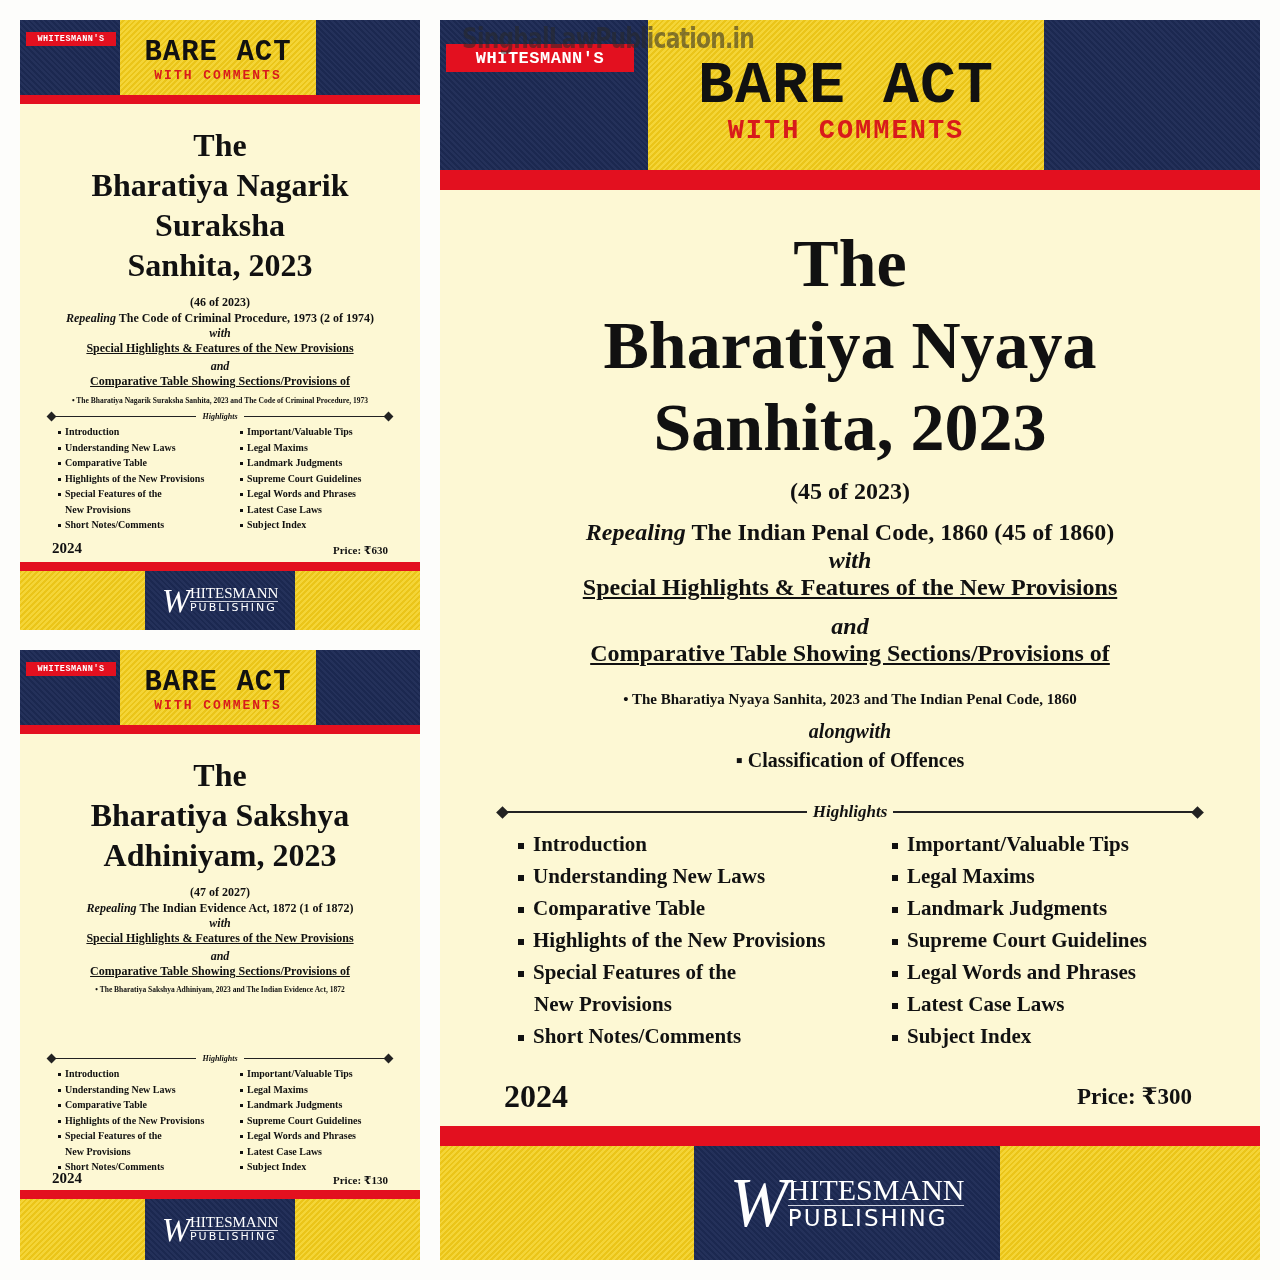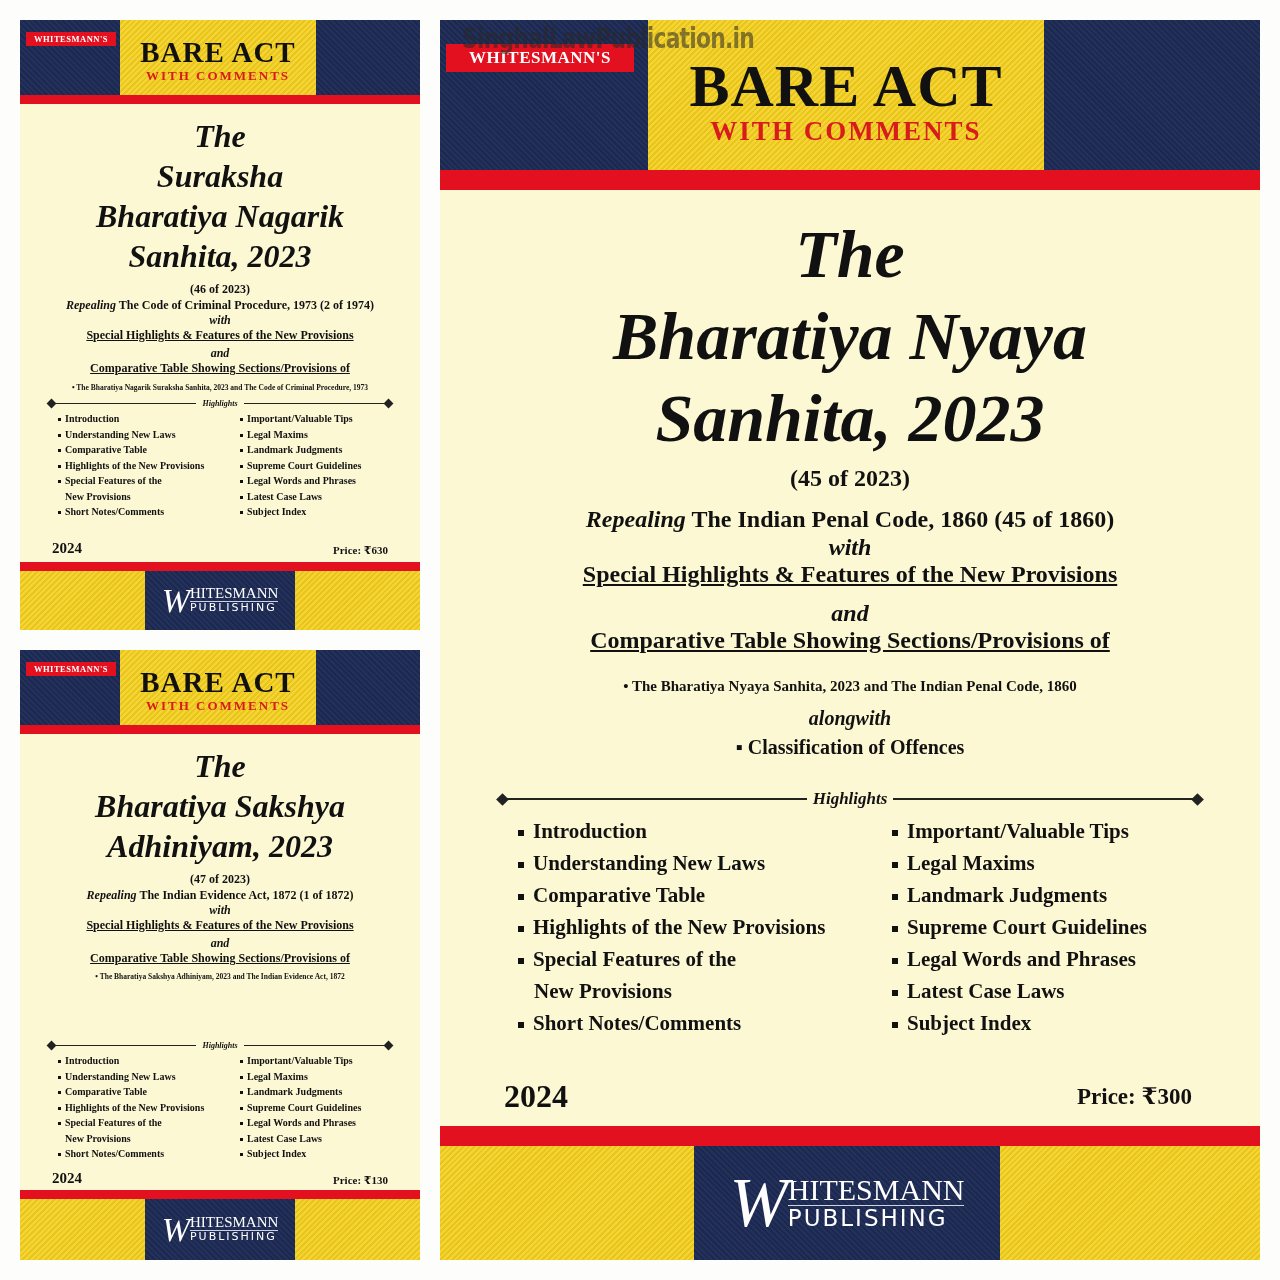--- a/index.html
+++ b/index.html
@@ -4,28 +4,28 @@
 <style>
   html, body { margin:0; padding:0; }
   body { width:1280px; height:1280px; background:#fdfdfb; position:relative; overflow:hidden;
          font-family:"Liberation Serif", "DejaVu Serif", serif; color:#111; }
   .cover { position:absolute; background:#fdf8d4; overflow:hidden; }
   .navy { background:#1d2a55;
           background-image: repeating-linear-gradient(45deg, rgba(255,255,255,0.03) 0 2px, rgba(0,0,0,0.06) 2px 4px); }
   .yellow { background:#f3cf1c;
           background-image: repeating-linear-gradient(135deg, rgba(255,255,255,0.12) 0 2px, rgba(160,110,0,0.10) 2px 4px); }
   .red { background:#e3101f; }
-  .hdr { position:absolute; left:0; top:0; right:0; }
+  .hdr { position:absolute; left:0; top:0; right:0;font-family:Liberation Mono, monospace; }
   .hdr .yl { position:absolute; top:0; bottom:0; display:flex; flex-direction:column; align-items:center; justify-content:center; }
   .brand { position:absolute; background:#e3101f; color:#fff; font-weight:bold; letter-spacing:0.5px; display:flex; align-items:center; justify-content:center; }
   .bare { font-weight:bold; color:#111; line-height:1; letter-spacing:1px; }
   .wc { font-weight:bold; color:#d81b1b; line-height:1; letter-spacing:2px; }
   .stripe { position:absolute; left:0; right:0; }
   .body { position:absolute; left:0; right:0; text-align:center; }
-  .title { font-weight:bold; line-height:1.05; margin:1px;font-style:italic; }
+  .title { font-weight:bold; line-height:1.05; margin:10px; }
   .act-no { font-weight:bold; }
   .repeal { font-weight:bold; }
   .repeal i { font-style:italic; }
   .conj { font-style:italic; font-weight:bold; }
   .ul { font-weight:bold; text-decoration:underline; }
   .bullet-line { font-weight:bold; }
   .hl-rule { position:relative; display:flex; align-items:center; justify-content:center; }
   .hl-rule .line { flex:1; height:1.5px; background:#222; position:relative; }
   .hl-rule .dot { width:7px; height:7px; background:#222; transform:rotate(45deg); flex:none; }
   .hl-rule .lbl { font-style:italic; font-weight:bold; padding:0 6px; }
@@ -53,22 +53,22 @@
     <div class="yl yellow" style="left:100px; width:196px;">
       <div class="bare" style="font-size:29px; margin-top:4px;">BARE ACT</div>
       <div class="wc" style="font-size:13px; margin-top:2px;">WITH COMMENTS</div>
     </div>
   </div>
   <div class="stripe red" style="top:75px; height:9px;"></div>
 
   <div class="body" style="top:95px;">
     <div class="title" style="font-size:32px; line-height:40px;">
       <div>The</div>
+      <div>Bharatiya Nagarik</div>
       <div>Suraksha</div>
-      <div>Bharatiya Nagarik</div>
       <div>Sanhita, 2023</div>
     </div>
     <div class="act-no" style="font-size:12px; margin-top:6px;">(46 of 2023)</div>
     <div class="repeal" style="font-size:12px; margin-top:1px;">
       <i>Repealing</i> <span>The Code of Criminal Procedure, 1973 (2 of 1974)</span>
     </div>
     <div class="conj" style="font-size:12px;">with</div>
     <div class="ul" style="font-size:12px;">Special Highlights &amp; Features of the New Provisions</div>
     <div class="conj" style="font-size:12px; margin-top:3px;">and</div>
     <div class="ul" style="font-size:12px;">Comparative Table Showing Sections/Provisions of</div>
@@ -131,21 +131,21 @@
     </div>
   </div>
   <div class="stripe red" style="top:75px; height:9px;"></div>
 
   <div class="body" style="top:95px;">
     <div class="title" style="font-size:32px; line-height:40px;">
       <div>The</div>
       <div>Bharatiya Sakshya</div>
       <div>Adhiniyam, 2023</div>
     </div>
-    <div class="act-no" style="font-size:12px; margin-top:6px;">(47 of 2023)</div>
+    <div class="act-no" style="font-size:12px; margin-top:6px;">(47 of 2027)</div>
     <div class="repeal" style="font-size:12px; margin-top:1px;">
       <i>Repealing</i> <span>The Indian Evidence Act, 1872 (1 of 1872)</span>
     </div>
     <div class="conj" style="font-size:12px;">with</div>
     <div class="ul" style="font-size:12px;">Special Highlights &amp; Features of the New Provisions</div>
     <div class="conj" style="font-size:12px; margin-top:3px;">and</div>
     <div class="ul" style="font-size:12px;">Comparative Table Showing Sections/Provisions of</div>
     <div class="bullet-line" style="font-size:7.5px; margin-top:6px;">• The Bharatiya Sakshya Adhiniyam, 2023 and The Indian Evidence Act, 1872</div>
 
     <div class="hl-rule" style="margin:60px 28px 0 28px;">

